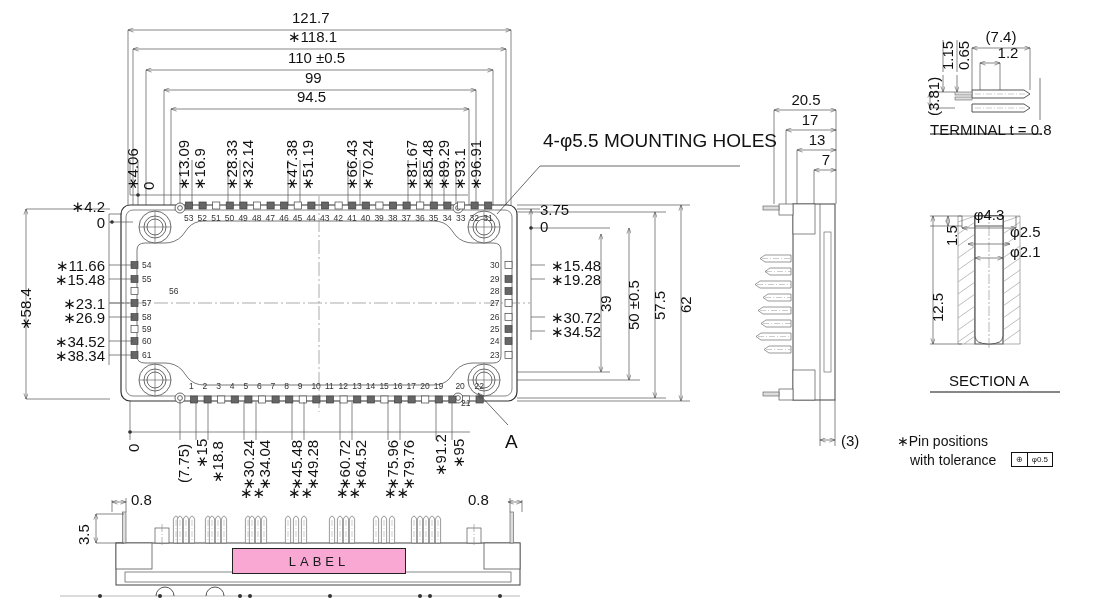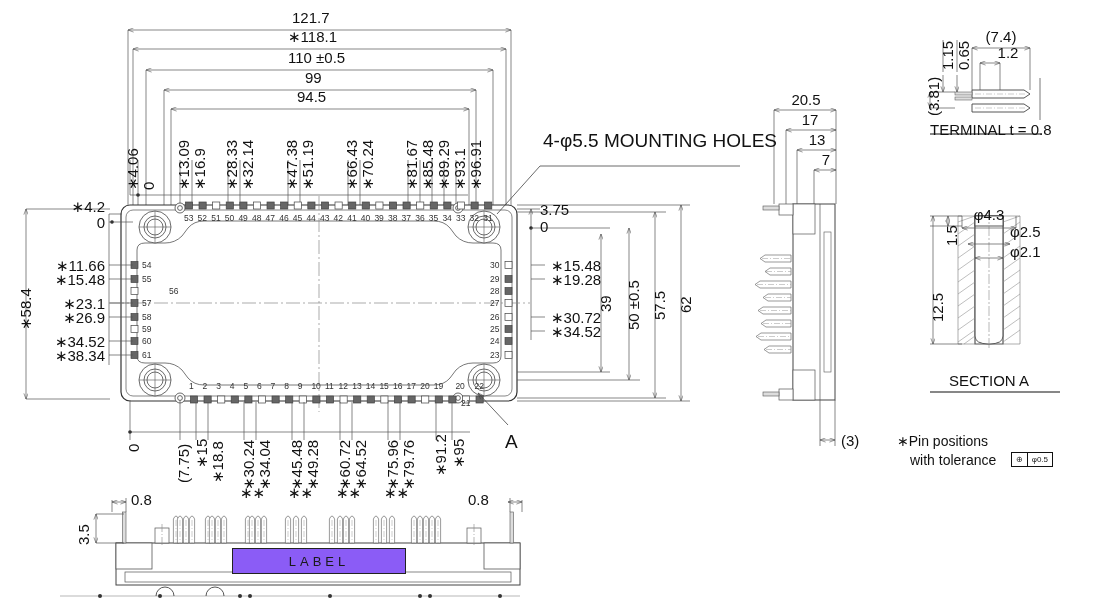--- a/index.html
+++ b/index.html
@@ -59,21 +59,21 @@
   }
   .tolbox .cell + .cell { border-left: 1px solid #111; }
   .label-box {
     position: absolute;
     border: 1px solid #222;
     display: flex;
     align-items: center;
     justify-content: center;
     font-size: 13px;
     letter-spacing: 4px;
-    background: #8b5cf6;
+    background: #f9a8d4;
   }
   .star { font-size: 15px; }
 </style>
 </head>
 <body>
 
 <div id="root">
 
   <svg class="drawing" viewBox="0 0 1096 604">
     <defs>

